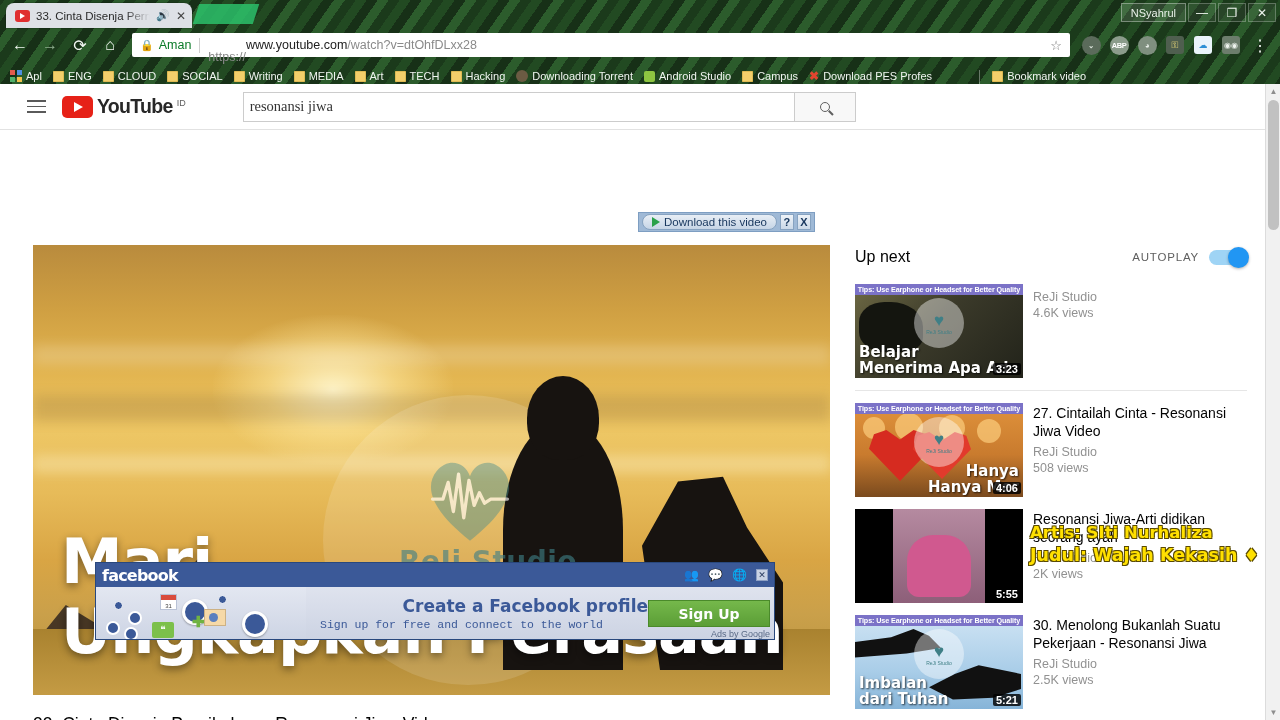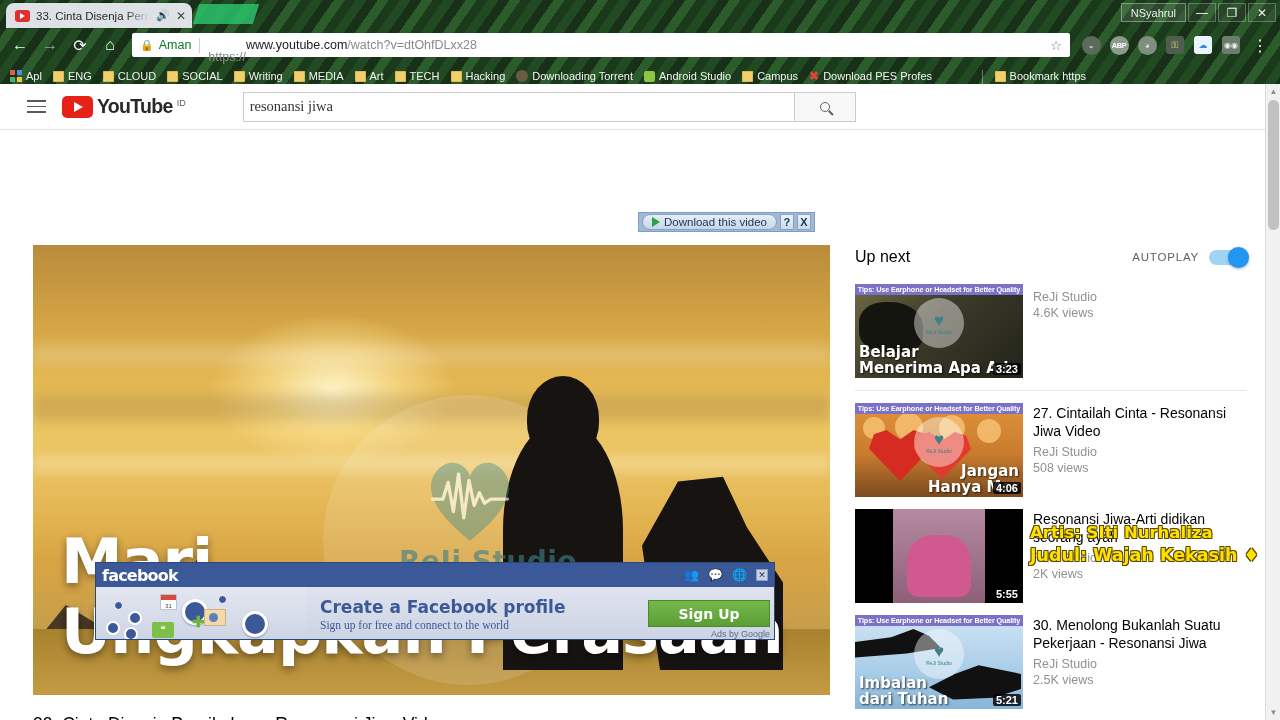--- a/index.html
+++ b/index.html
@@ -339,22 +339,22 @@
   .pin.sm { width: 14px; height: 14px; border: 2px solid #fff; }
   .pin.xs { width: 9px; height: 9px; border: 1.5px solid #fff; }
   #fb-cal { position:absolute; left:64px; top:7px; width:17px;height:16px;background:#fff;border:1px solid #b9c2d6;}
   #fb-cal:before { content:""; position:absolute; left:0;top:0;width:100%;height:5px;background:#d94c3d;}
   #fb-cal span { position:absolute; left:0;right:0;bottom:0px;text-align:center;font-size:6px;color:#444;}
   #fb-quote { position:absolute;left:56px;bottom:2px;width:22px;height:16px;background:#7cc04a;color:#fff;font-size:10px;text-align:center;line-height:16px;border-radius:2px;}
   #fb-card { position:absolute;left:108px;top:22px;width:22px;height:17px;background:#f6d9a8;border:1px solid #cdb184;}
   #fb-card:before{content:"";position:absolute;left:4px;top:3px;width:9px;height:9px;border-radius:50%;background:#5b7fbf;}
   #fb-plus { position:absolute;left:96px;top:27px;color:#6fb342;font-size:15px;font-weight:bold;line-height:1;}
   #fb-copy { flex: 1 1 auto; padding-left: 14px; }
-  #fb-head { font-size: 17px; font-weight: bold; color: #3b5998; font-family: "DejaVu Sans", sans-serif; }
-  #fb-sub { font-size: 11.5px; color: #3b5998; margin-top: 2px; font-family: Liberation Serif, serif; }
+  #fb-head { font-size: 17px; font-weight: bold; color: #3b5998; font-family: "DejaVu Sans", sans-serif; text-align: right; }
+  #fb-sub { font-size: 11.5px; color: #3b5998; margin-top: 2px; font-family: Liberation Mono, monospace; }
   #fb-cta-wrap { position: relative; padding-right: 4px; flex: 0 0 auto; }
   #fb-signup {
     width: 122px; height: 27px; background: linear-gradient(180deg,#75b84b,#5b9e36);
     border: 1px solid #4a8a2a; color: #fff; font-size: 14px; font-weight: bold;
     display: flex; align-items: center; justify-content: center;
     font-family: "DejaVu Sans", sans-serif;
   }
   #fb-adsby {
     position: absolute; right: 4px; bottom: -12px; font-size: 9px; color: #5a6a86; white-space: nowrap; margin-top: 16px;
   }
@@ -543,21 +543,21 @@
       <span>Campus</span>
     </div>
     <div class="bm">
       <span class="ico-x">✖</span>
       <span>Download PES Profes</span>
     </div>
     <div id="bm-spacer"></div>
     <div id="bm-divider"></div>
     <div class="bm">
       <span class="folder"></span>
-      <span>Bookmark https</span>
+      <span>Bookmark video</span>
     </div>
   </div>
 
   <div id="page">
 
     <div id="yt-head">
       <div id="hamburger">
           <i></i>
           <i></i>
           <i></i>
@@ -684,21 +684,21 @@
             <span class="bok" style="left:122px;top:16px;width:24px;height:24px;"></span>
             <span class="heart"></span>
               <span class="heart2"></span>
           </div>
           <div class="tips-strip">Tips: Use Earphone or Headset for Better Quality</div>
           <div class="wm-mini">
               <span class="h">♥</span>
               <span class="t">ReJi Studio</span>
             </div>
           <div class="thumb-cap" style="left:auto;right:4px;text-align:right;">
-            <span>Jangan</span><br><span>Hanya Mer</span>
+            <span>Hanya</span><br><span>Hanya Mer</span>
           </div>
           <div class="dur">4:06</div>
         </div>
         <div class="rail-meta">
           <div class="rail-title">27. Cintailah Cinta - Resonansi Jiwa Video</div>
           <div class="rail-chan">ReJi Studio</div>
           <div class="rail-views">508 views</div>
         </div>
       </div>
 

